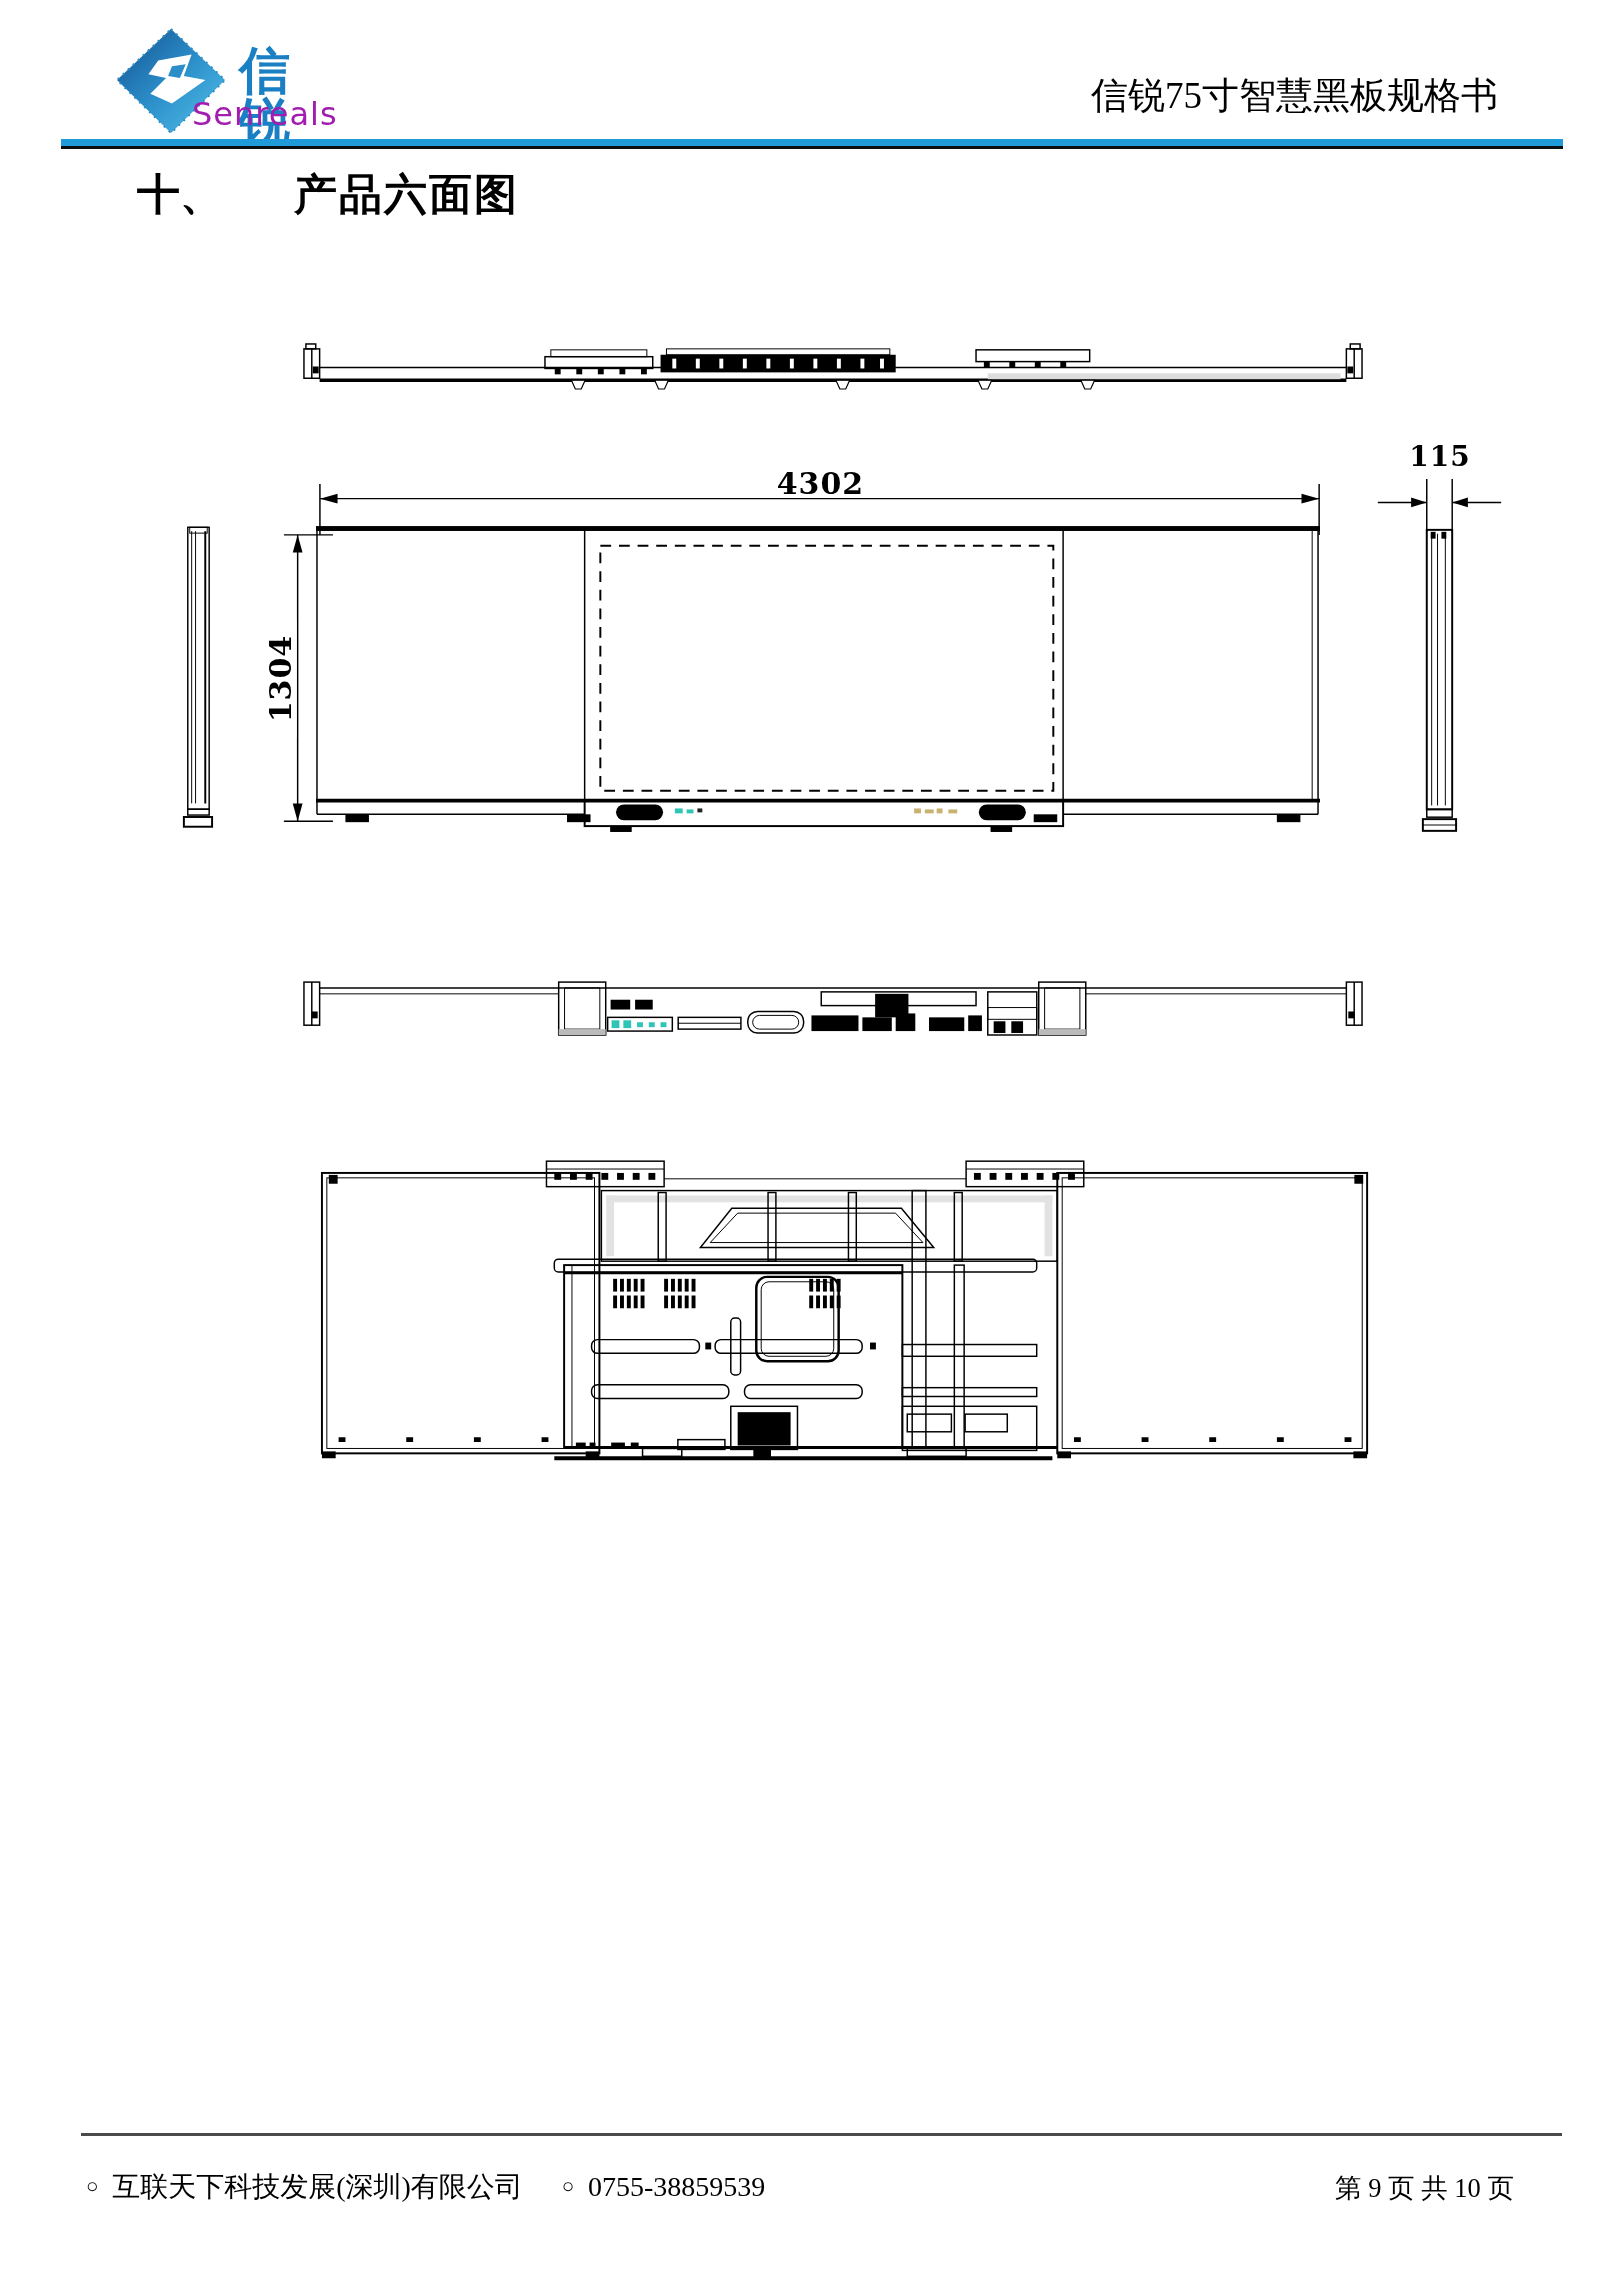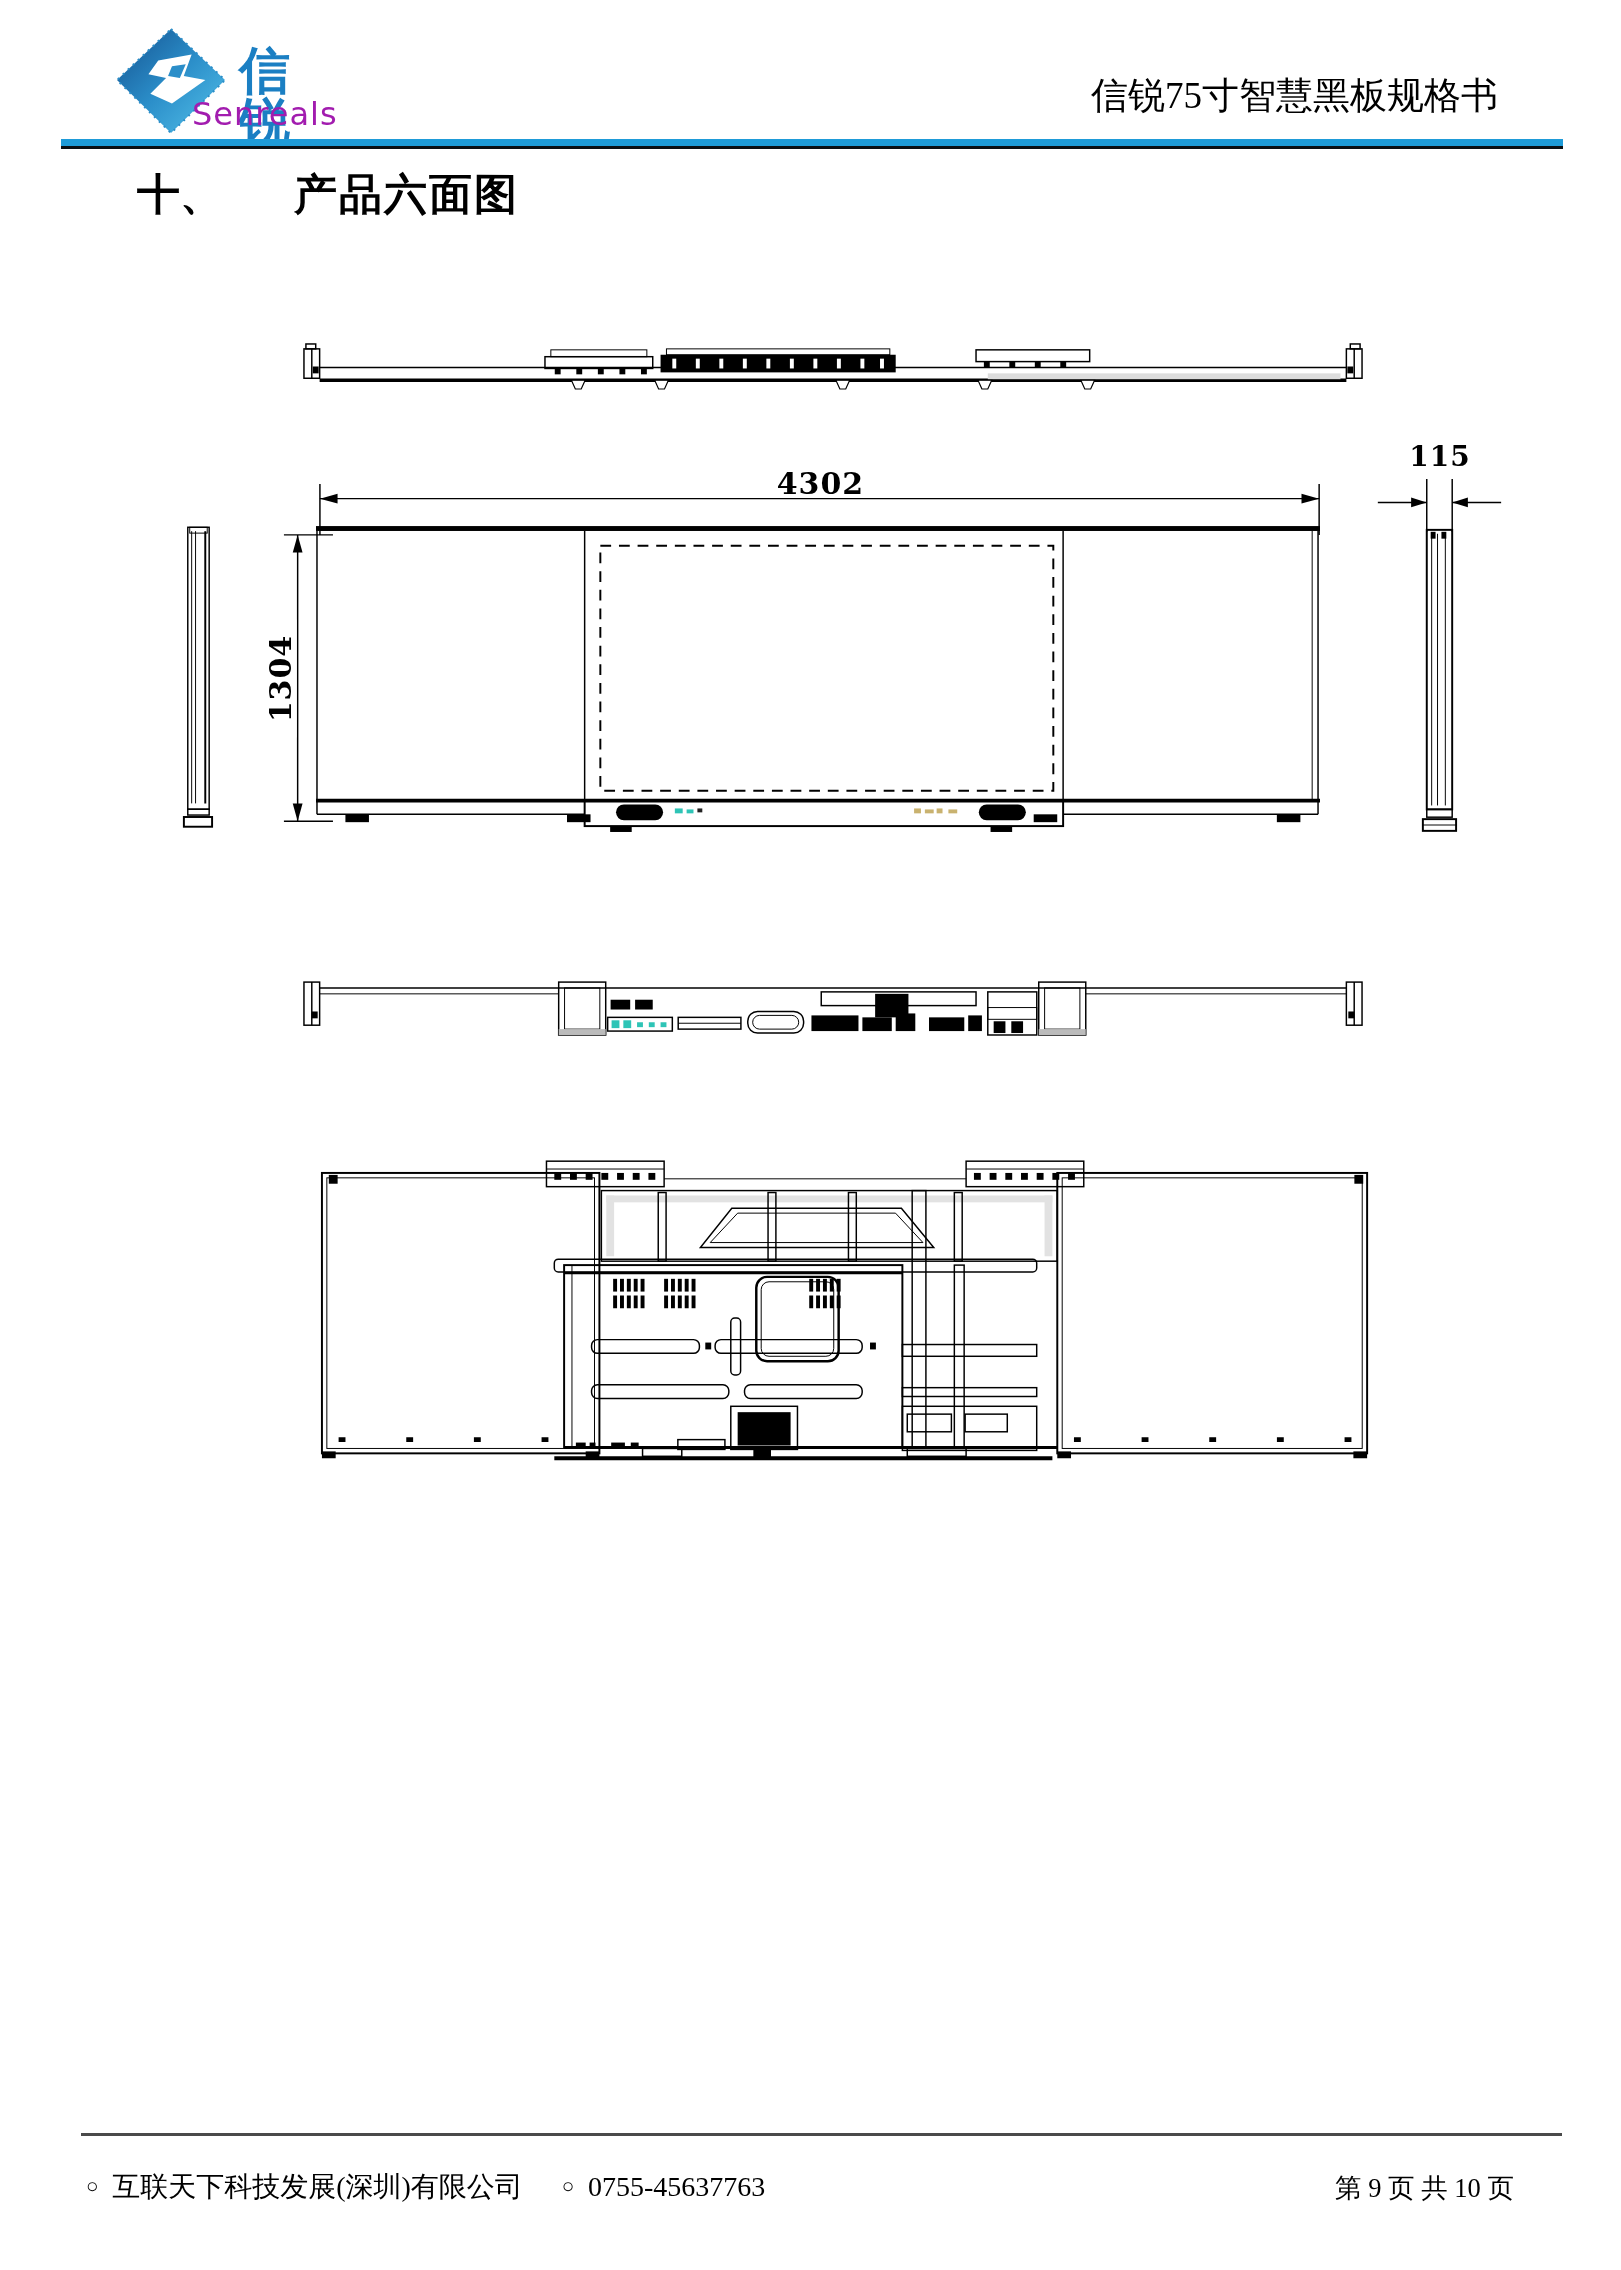--- a/index.html
+++ b/index.html
@@ -405,18 +405,18 @@
       </g>
     </svg>
 
   </div>
 
   <div class="footer-rule"></div>
   <div class="footer-left">
     <span class="bullet">○</span>
     <span>互联天下科技发展(深圳)有限公司</span>
     <span class="bullet second">○</span>
-    <span>0755-45637763</span>
+    <span>0755-38859539</span>
   </div>
   <div class="footer-right">第 9 页 共 10 页</div>
 
 </div>
 
 
 </body></html>

